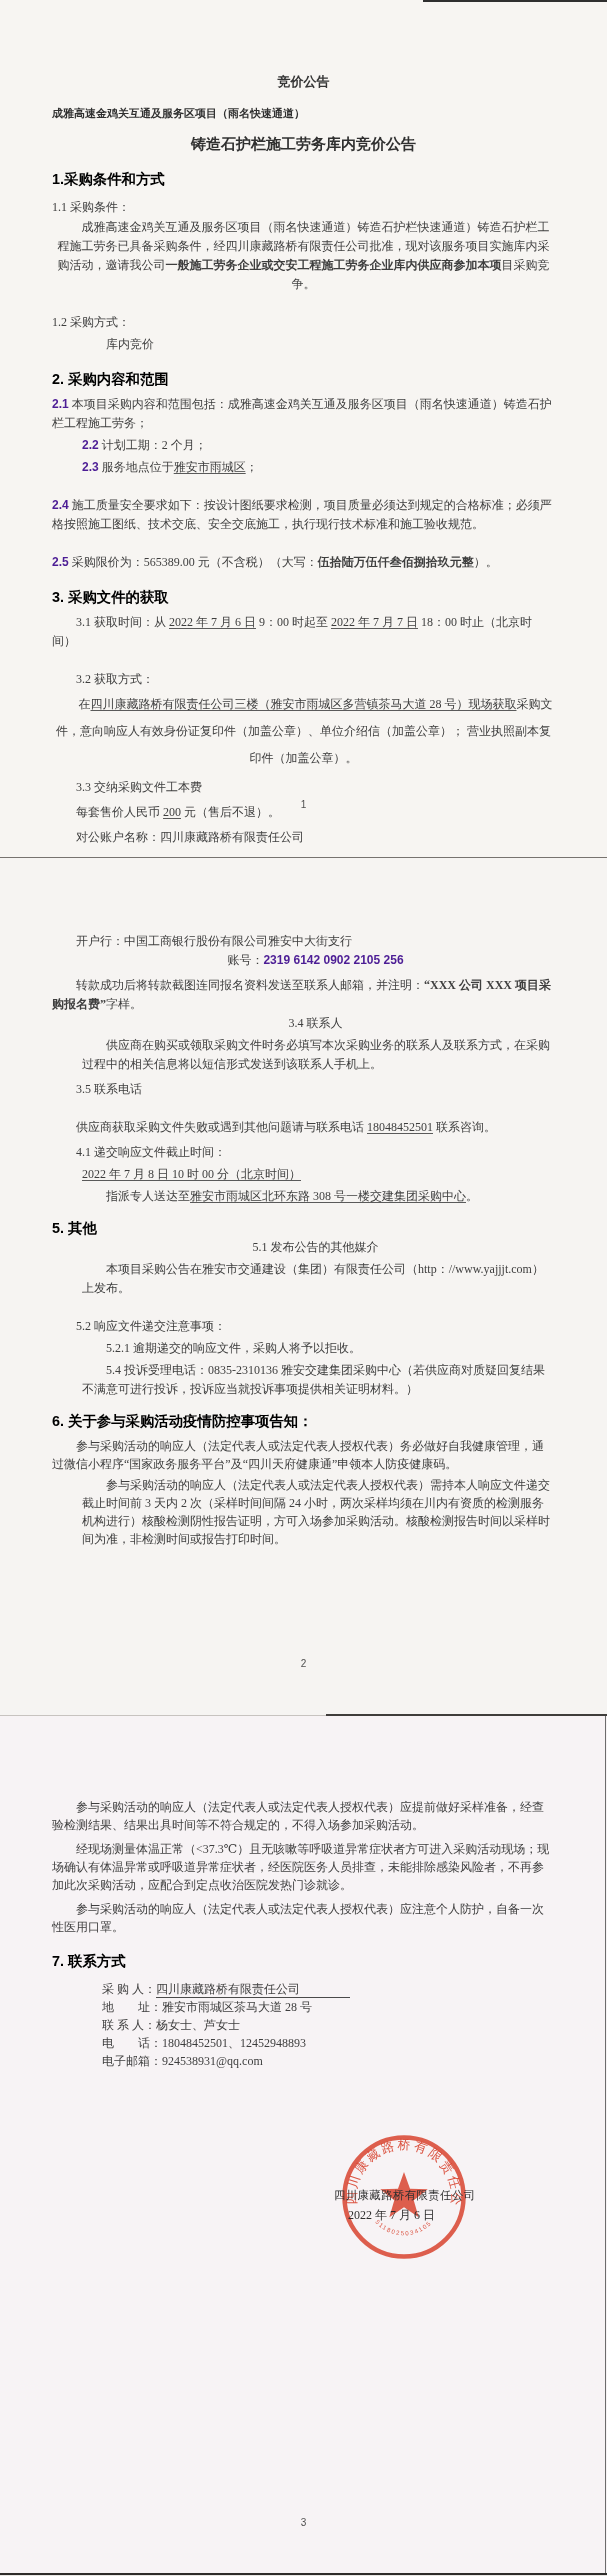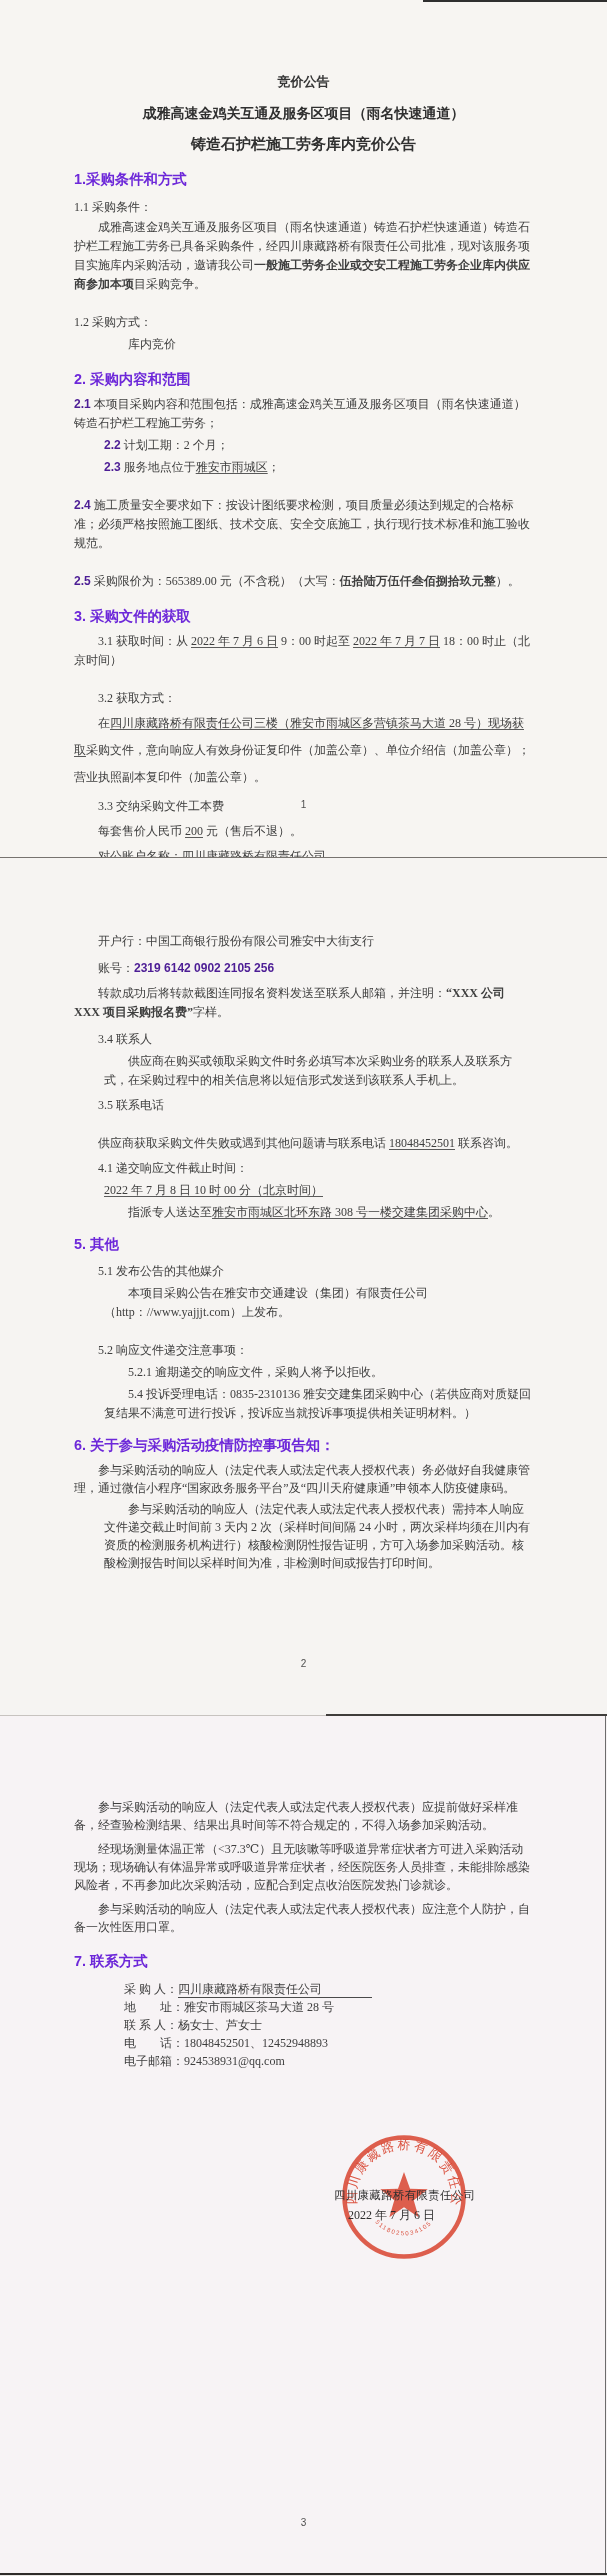--- a/index.html
+++ b/index.html
@@ -1,40 +1,40 @@
 <!DOCTYPE html>
 <html style="font-size:12px"><head>
 <meta charset="utf-8">
 <style>
   html,body{margin:0;padding:0;background:#e9e7e4;}
   .doc{width:607px;margin:0 auto;}
   .page{
     position:relative;width:607px;box-sizing:border-box;
-    padding:0 74px;overflow:hidden;
+    padding:0 52px;overflow:hidden;
     color:#3e3e3e;
     font-family:"Liberation Serif","DejaVu Serif",serif;
     font-size:12px;line-height:19px;
   }
   .page-1{height:858px;background:#f7f5f2;padding-top:74px;border-bottom:1.5px solid #77736f;}
   .page-2{height:858px;background:#f6f4f2;padding-top:74px;}
   .page-3{height:859px;background:#f7f3f5;padding-top:82px;}
 
   .t1{text-align:center;font-family:"Liberation Sans","DejaVu Sans",sans-serif;
       font-weight:bold;font-size:13px;color:#353535;line-height:16.7px;margin:0;}
-  .t2{text-align:center;font-family:"Liberation Sans","DejaVu Sans",sans-serif;
-      font-weight:bold;font-size:14px;color:#303030;line-height:21px;margin:12px 0 0;}
+  .t2{text-align:left;font-family:"Liberation Sans","DejaVu Sans",sans-serif;
+      font-weight:bold;font-size:11px;color:#303030;line-height:21px;margin:12px 0 0;}
   .t3{text-align:center;font-family:"Liberation Sans","DejaVu Sans",sans-serif;
       font-weight:bold;font-size:15px;color:#303030;line-height:21px;margin:9px 0 0;}
 
   .hsec{font-family:"Liberation Sans","DejaVu Sans",sans-serif;font-weight:bold;
-        font-size:14.4px;color:#6d28d9;line-height:20px;margin:15px 0 0;}
+        font-size:14.4px;color:#000000;line-height:20px;margin:15px 0 0;}
   .page-2 .hsec{margin-top:12px;}
   p{margin:0;}
-  .mt2{margin-top:1.5px;}.mt4{margin-top:3px;margin-left:30px;}
-  .mt6{margin-top:19px;}.mt8{margin-top:6px;}.mt10{margin-top:8px;}.mt12{margin-top:9px;}
+  .mt2{margin-top:1.5px;text-align:center;}.mt4{margin-top:3px;margin-left:30px;}
+  .mt6{margin-top:19px;}.mt8{margin-top:6px;}.mt10{margin-top:0;text-align:center;}.mt12{margin-top:9px;}
   .ind{text-indent:2em;}
   .wide{line-height:27px;}
   .lh24{line-height:18px;}
   .b{font-weight:bold;}
   .num{font-family:"Liberation Sans","DejaVu Sans",sans-serif;font-weight:bold;color:#4c1d95;}
   .ul{text-decoration:underline;text-underline-offset:2.3px;text-decoration-color:#5a5a5a;}
   .pageno{position:absolute;left:0;right:0;text-align:center;bottom:46px;
           font-family:"Liberation Sans","DejaVu Sans",sans-serif;
           font-size:10px;color:#4f4f4f;line-height:10.6px;}
 

